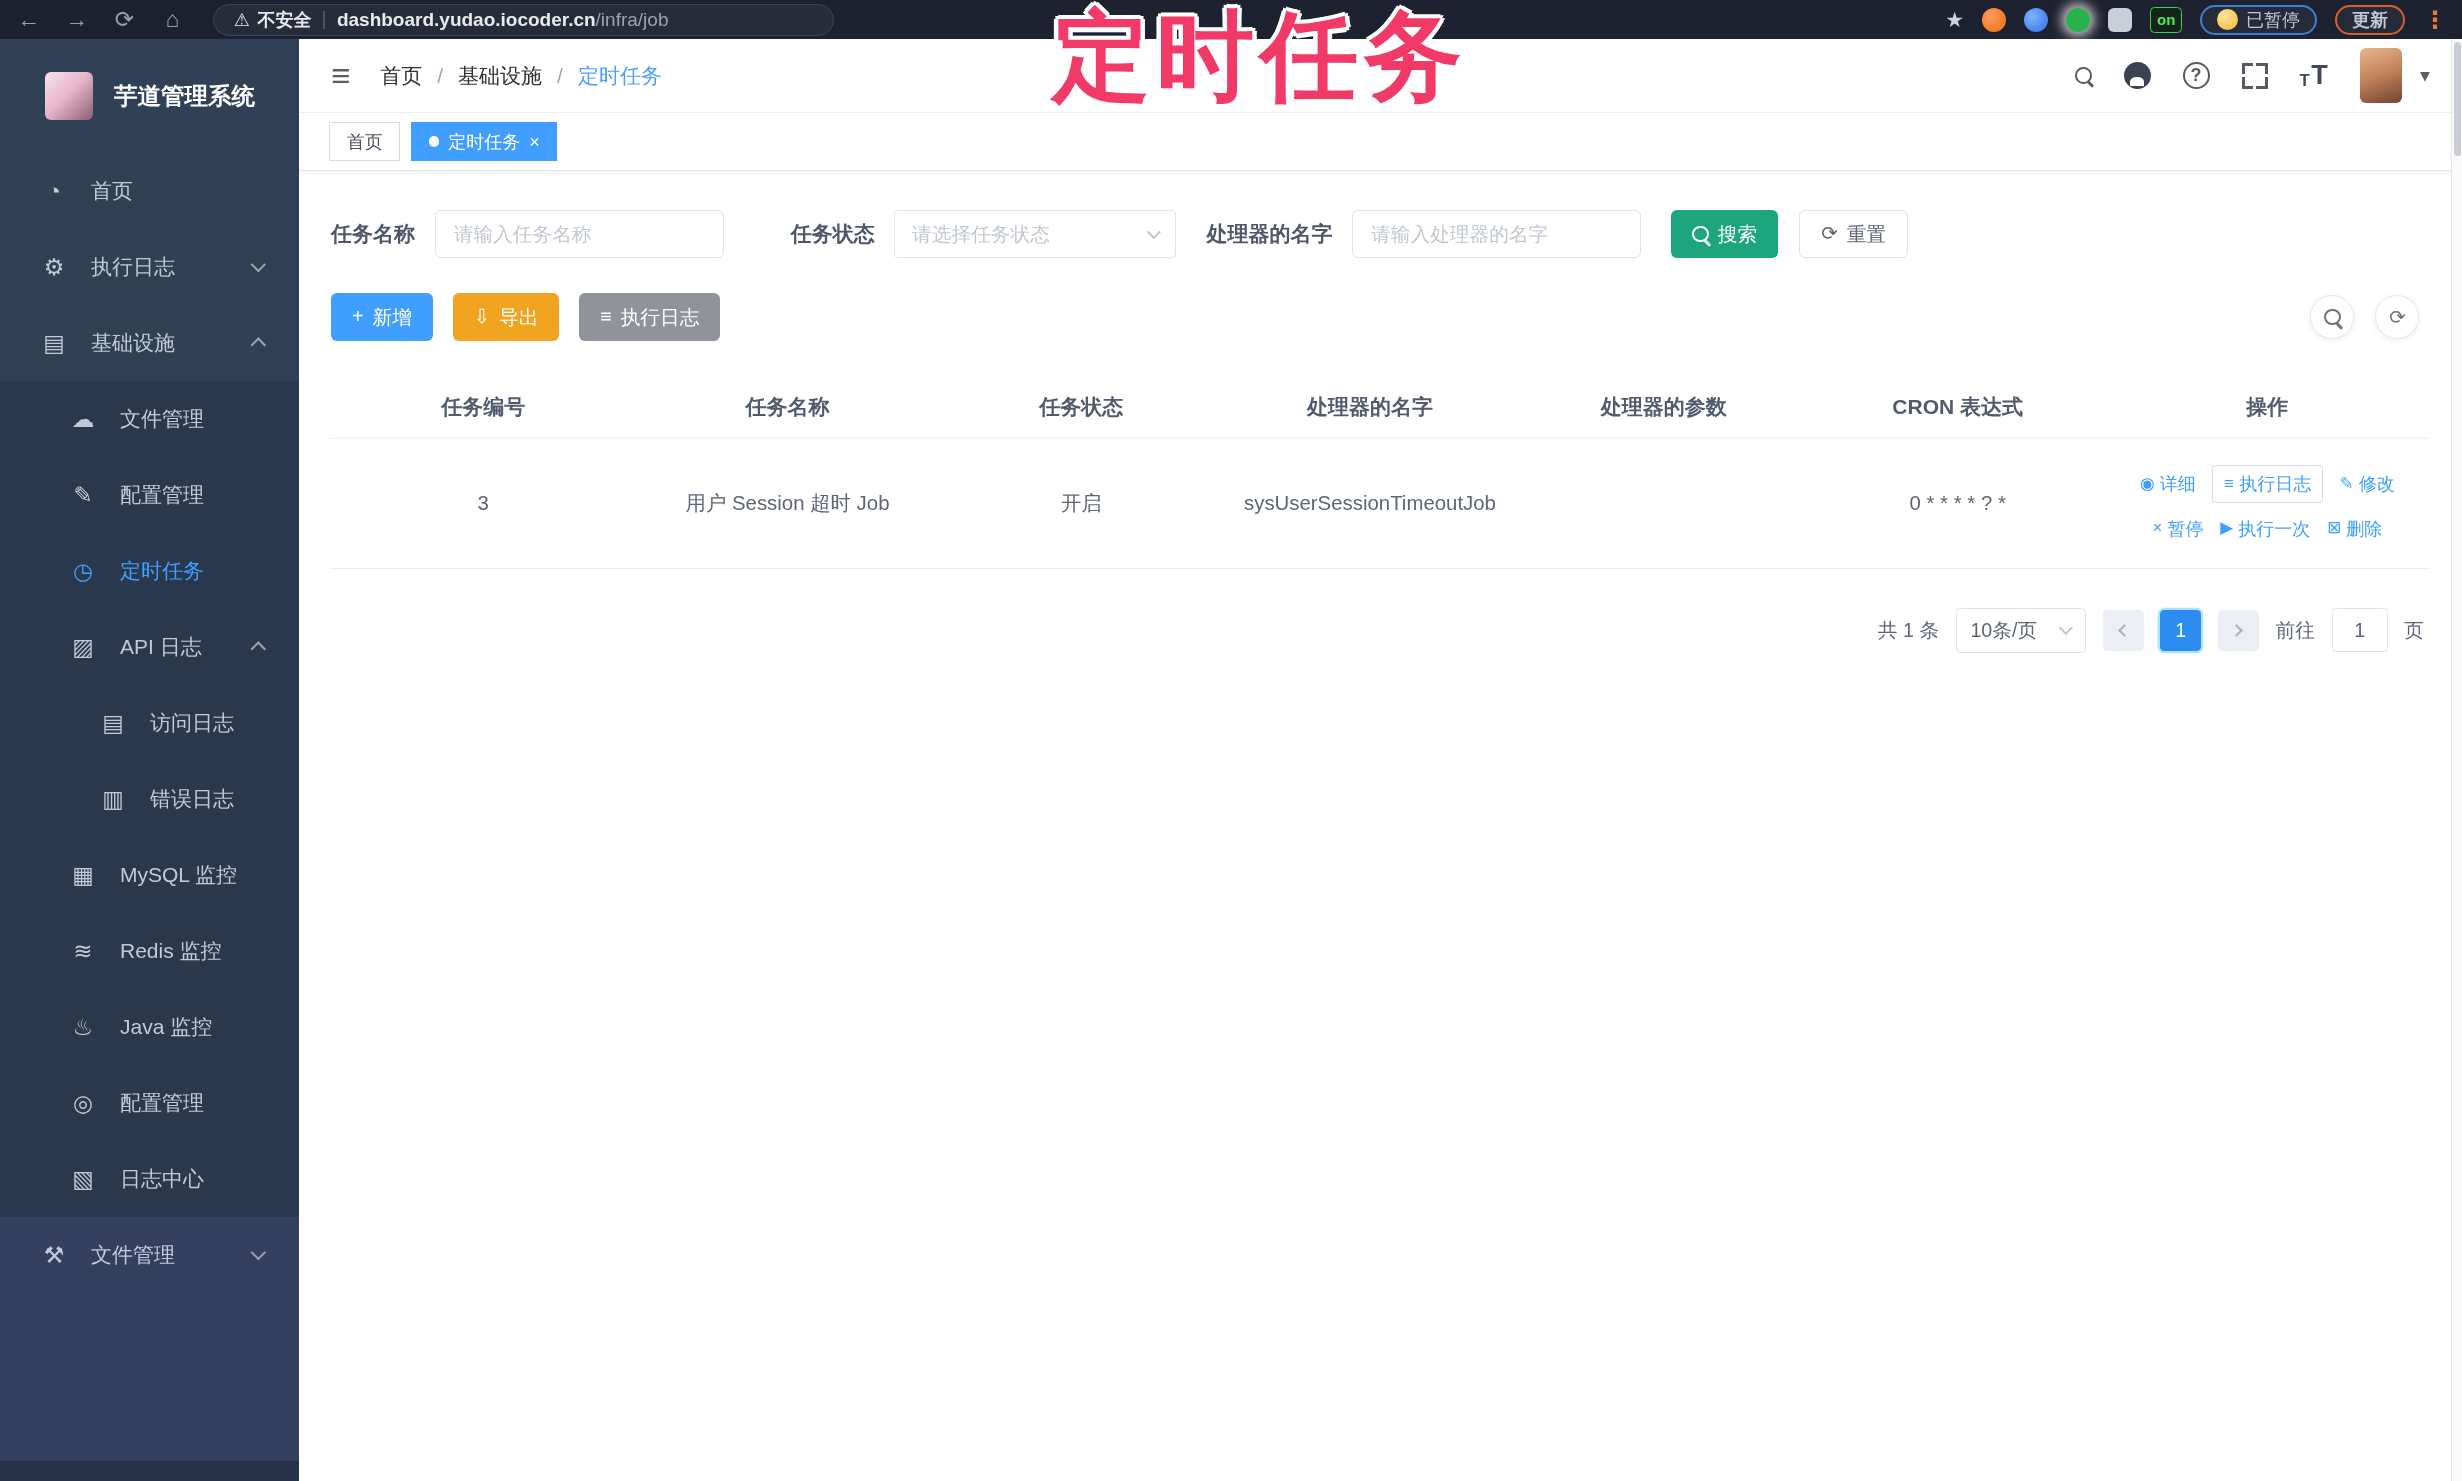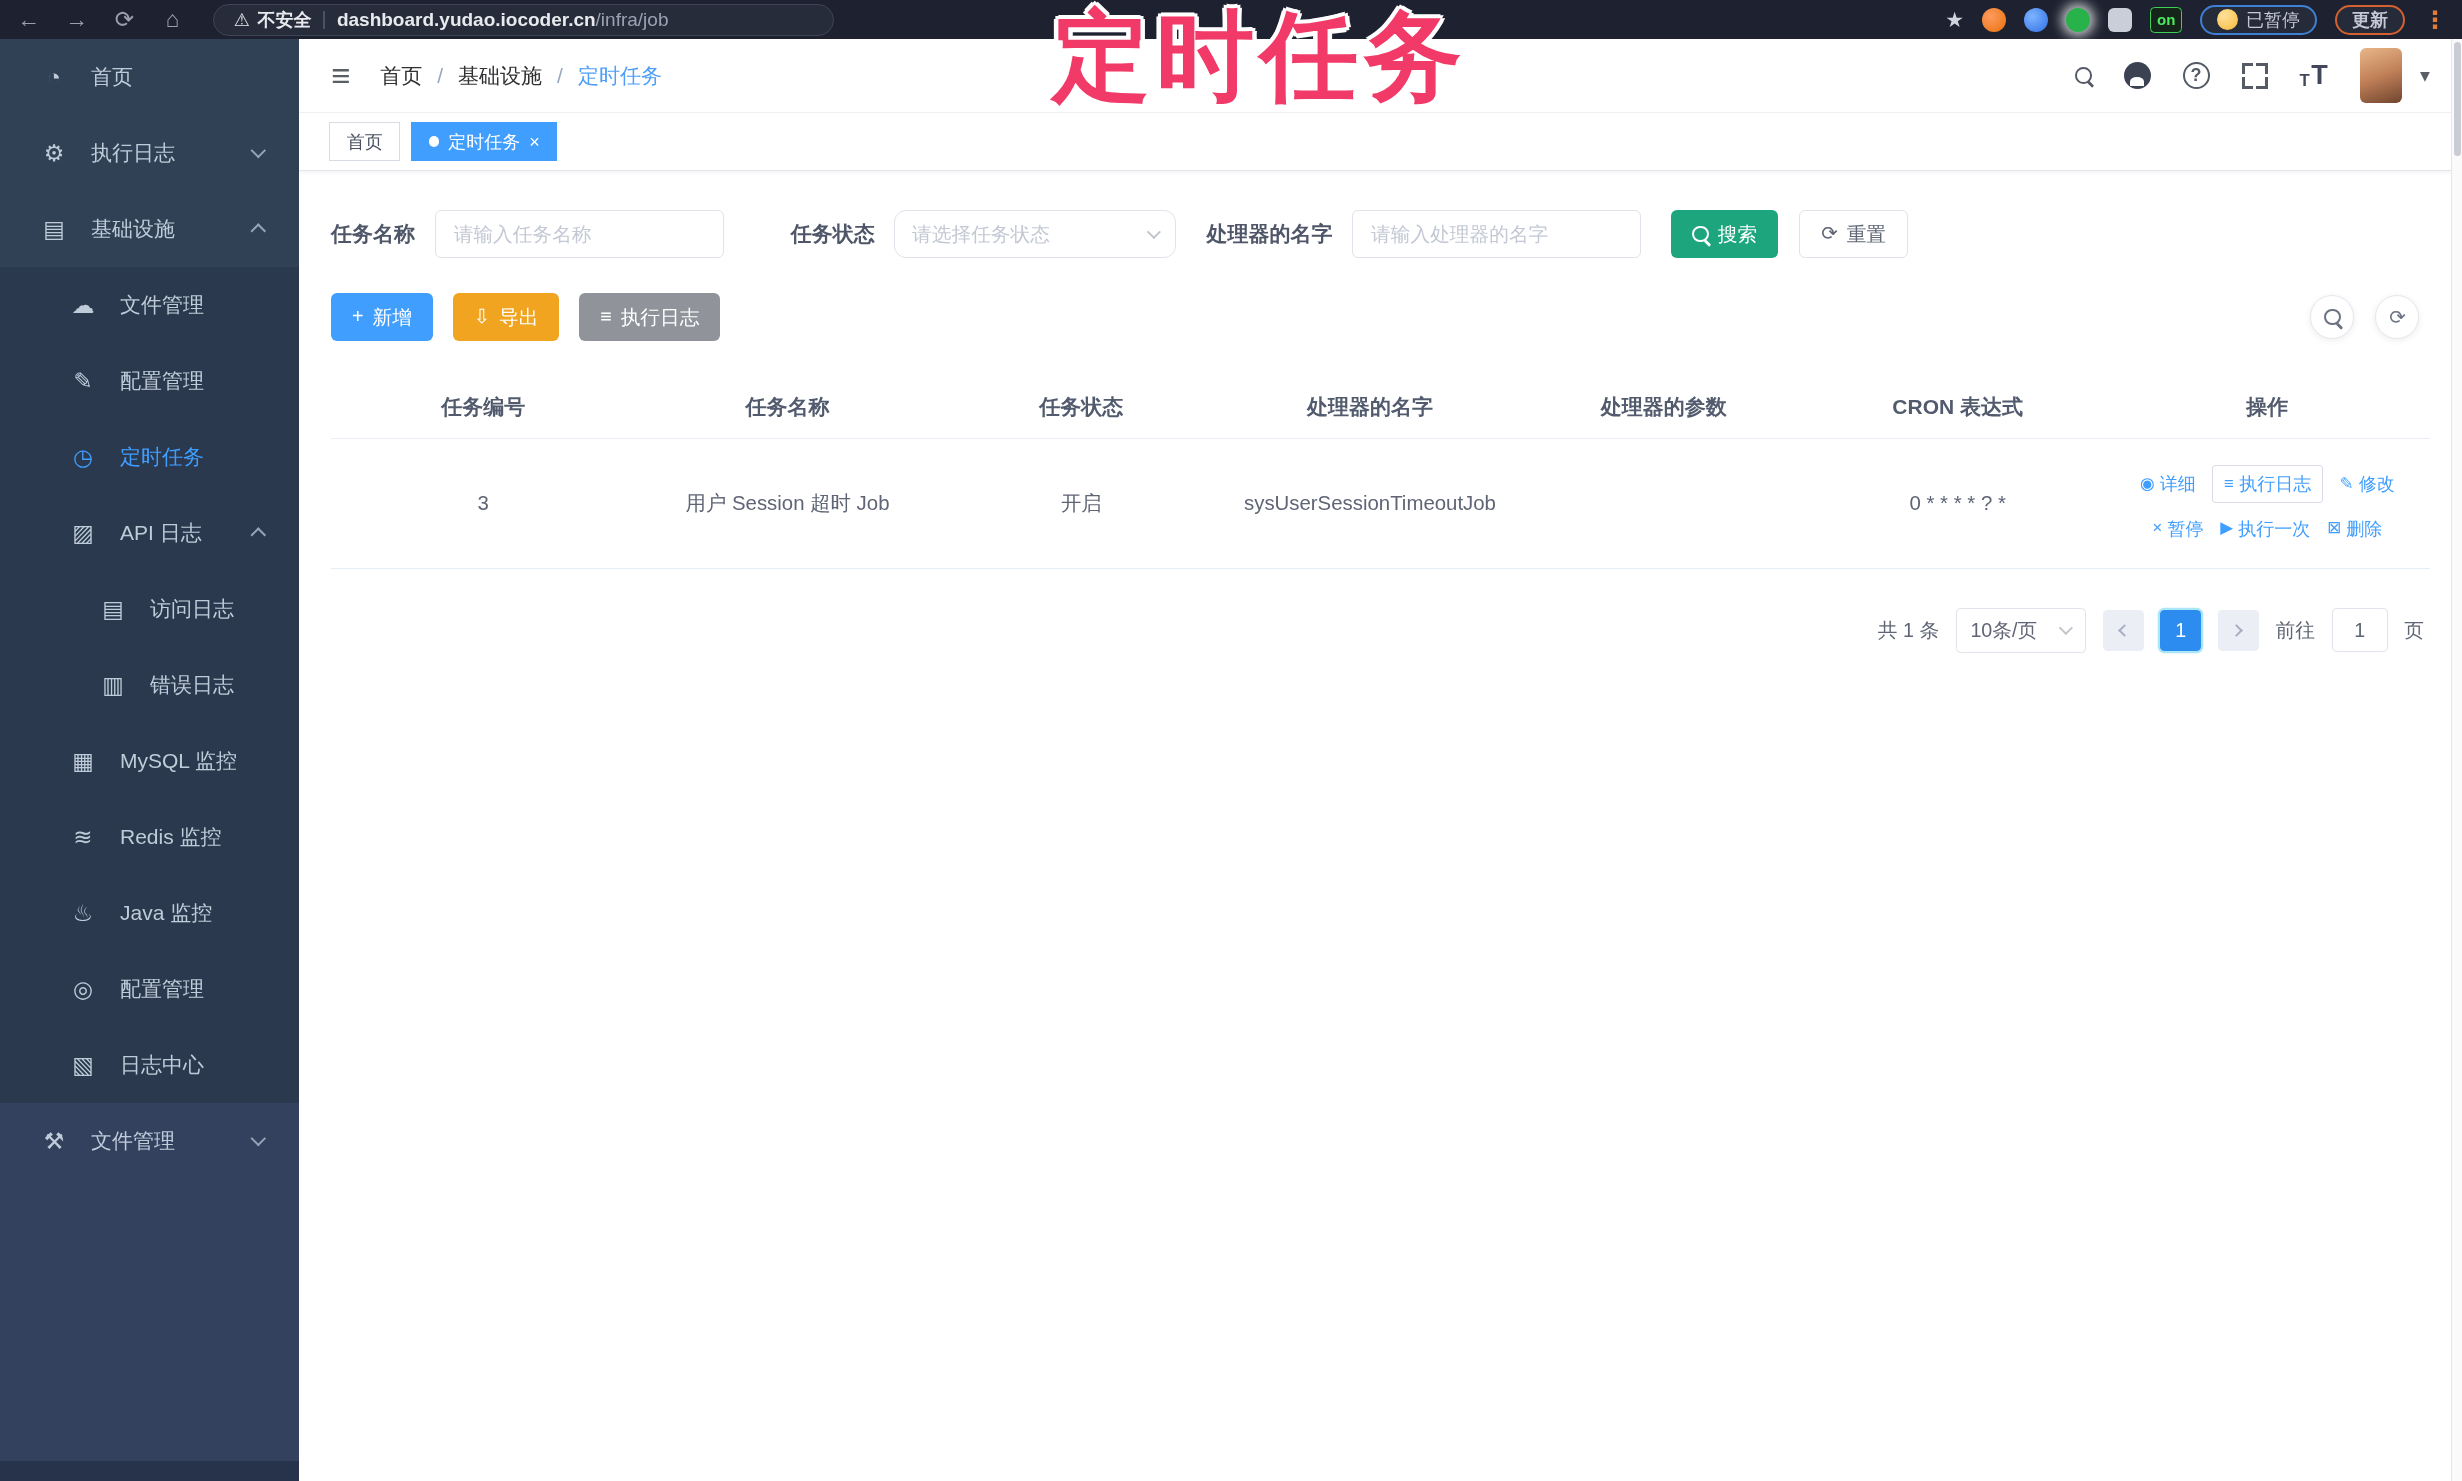--- a/index.html
+++ b/index.html
@@ -89,21 +89,21 @@
   .tag.active{background:#409eff;border-color:#409eff;color:#fff;}
   .tag-dot{width:10.6px;height:10.6px;border-radius:50%;background:#fff;}
   .tag-close{font-size:18px;line-height:1;}
   
   .content{padding:39px 32px 0;flex:1;position:relative;}
   .filters{display:flex;align-items:center;font-size:21px;color:#4e5668;font-weight:600;white-space:nowrap;}
   .f-label{margin-right:19.7px;}
   .f-input{width:289px;height:48px;border:1.5px solid #e0e3ea;border-radius:6px;padding:0 18px;
            font-size:19.7px;color:#333;background:#fff;font-family:inherit;}
   .f-input::placeholder{color:#c3c8d4;font-weight:400;}
-  .f-select{width:282px;height:48px;border:1.5px solid #e0e3ea;border-radius:12px;display:flex;align-items:center;
+  .f-select{width:282px;height:48px;border:1.5px solid #e0e3ea;border-radius:4px;display:flex;align-items:center;
             justify-content:space-between;padding:0 16.7px;color:#c3c8d4;font-size:19.7px;font-weight:400;background:#fff;}
   .sel-chev{width:9.8px;height:9.8px;border-right:2.3px solid #c0c4cc;border-bottom:2.3px solid #c0c4cc;transform:rotate(45deg);margin-top:-4.5px;}
   .gap-a{margin-right:67px;}
   .gap-b{margin-right:30px;}
   .btn{height:48px;border-radius:6px;display:inline-flex;align-items:center;gap:9px;font-size:19.7px;
        padding:0 21px;border:none;color:#fff;cursor:pointer;font-family:inherit;white-space:nowrap;}
   .btn.search{background:#1da57e;margin-left:30px;}
   .btn.reset{background:#fff;border:1.5px solid #e0e3ea;color:#5f6575;margin-left:21px;}
   .btn .ic-g{font-size:19.7px;line-height:1;}
   .toolbar{margin-top:35px;display:flex;align-items:center;gap:19.7px;}
@@ -176,20 +176,24 @@
       <span class="pill update">
         <span>更新</span>
       </span>
       <span class="dots">⋮</span>
     </div>
   </div>
 
   <div class="app">
 
     <aside class="sidebar">
+      <div class="logo-row">
+        <span class="logo-img"></span>
+        <span class="logo-title">芋道管理系统</span>
+      </div>
       <div class="menu">
         <div class="item l1">
           <span class="ic">◔</span>
           <span>首页</span>
         </div>
         <div class="item l1">
           <span class="ic">⚙</span>
           <span>执行日志</span>
           <span class="chev down"></span>
         </div>

